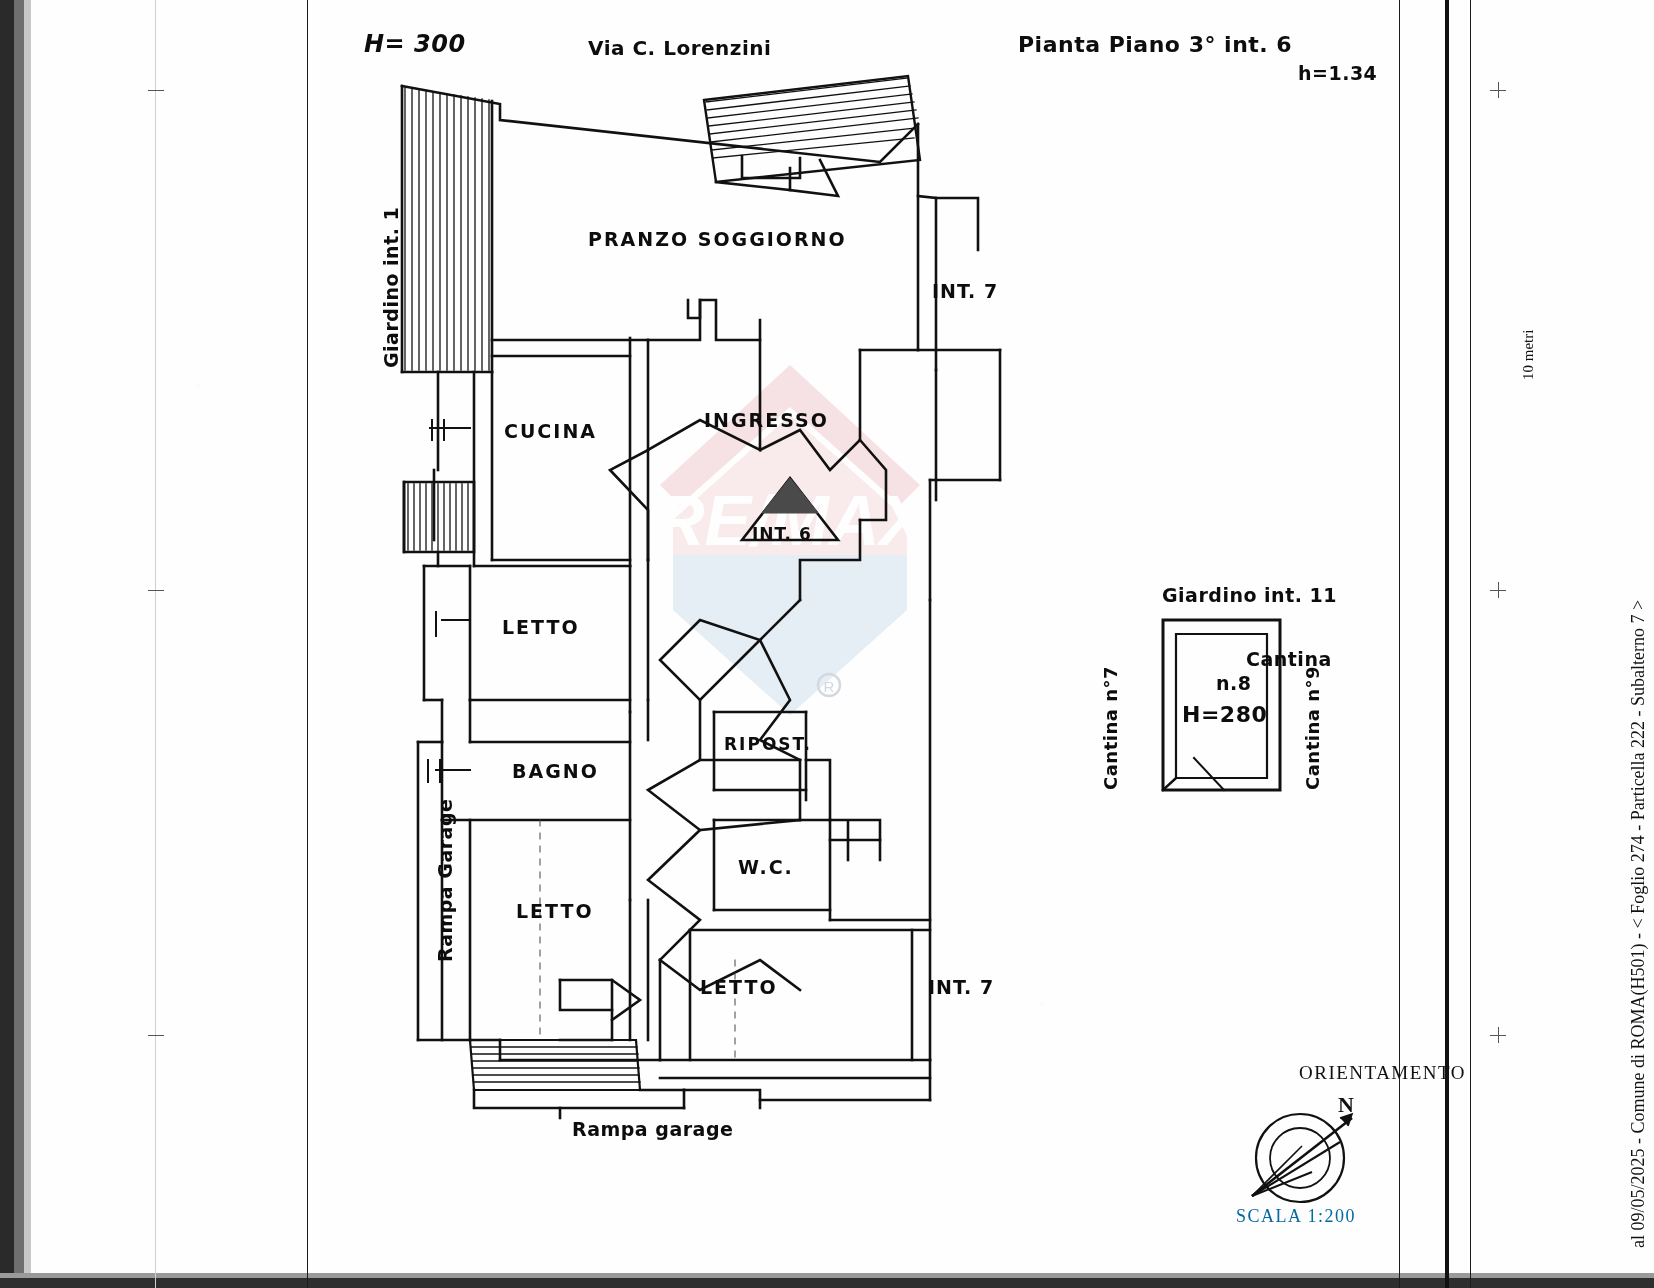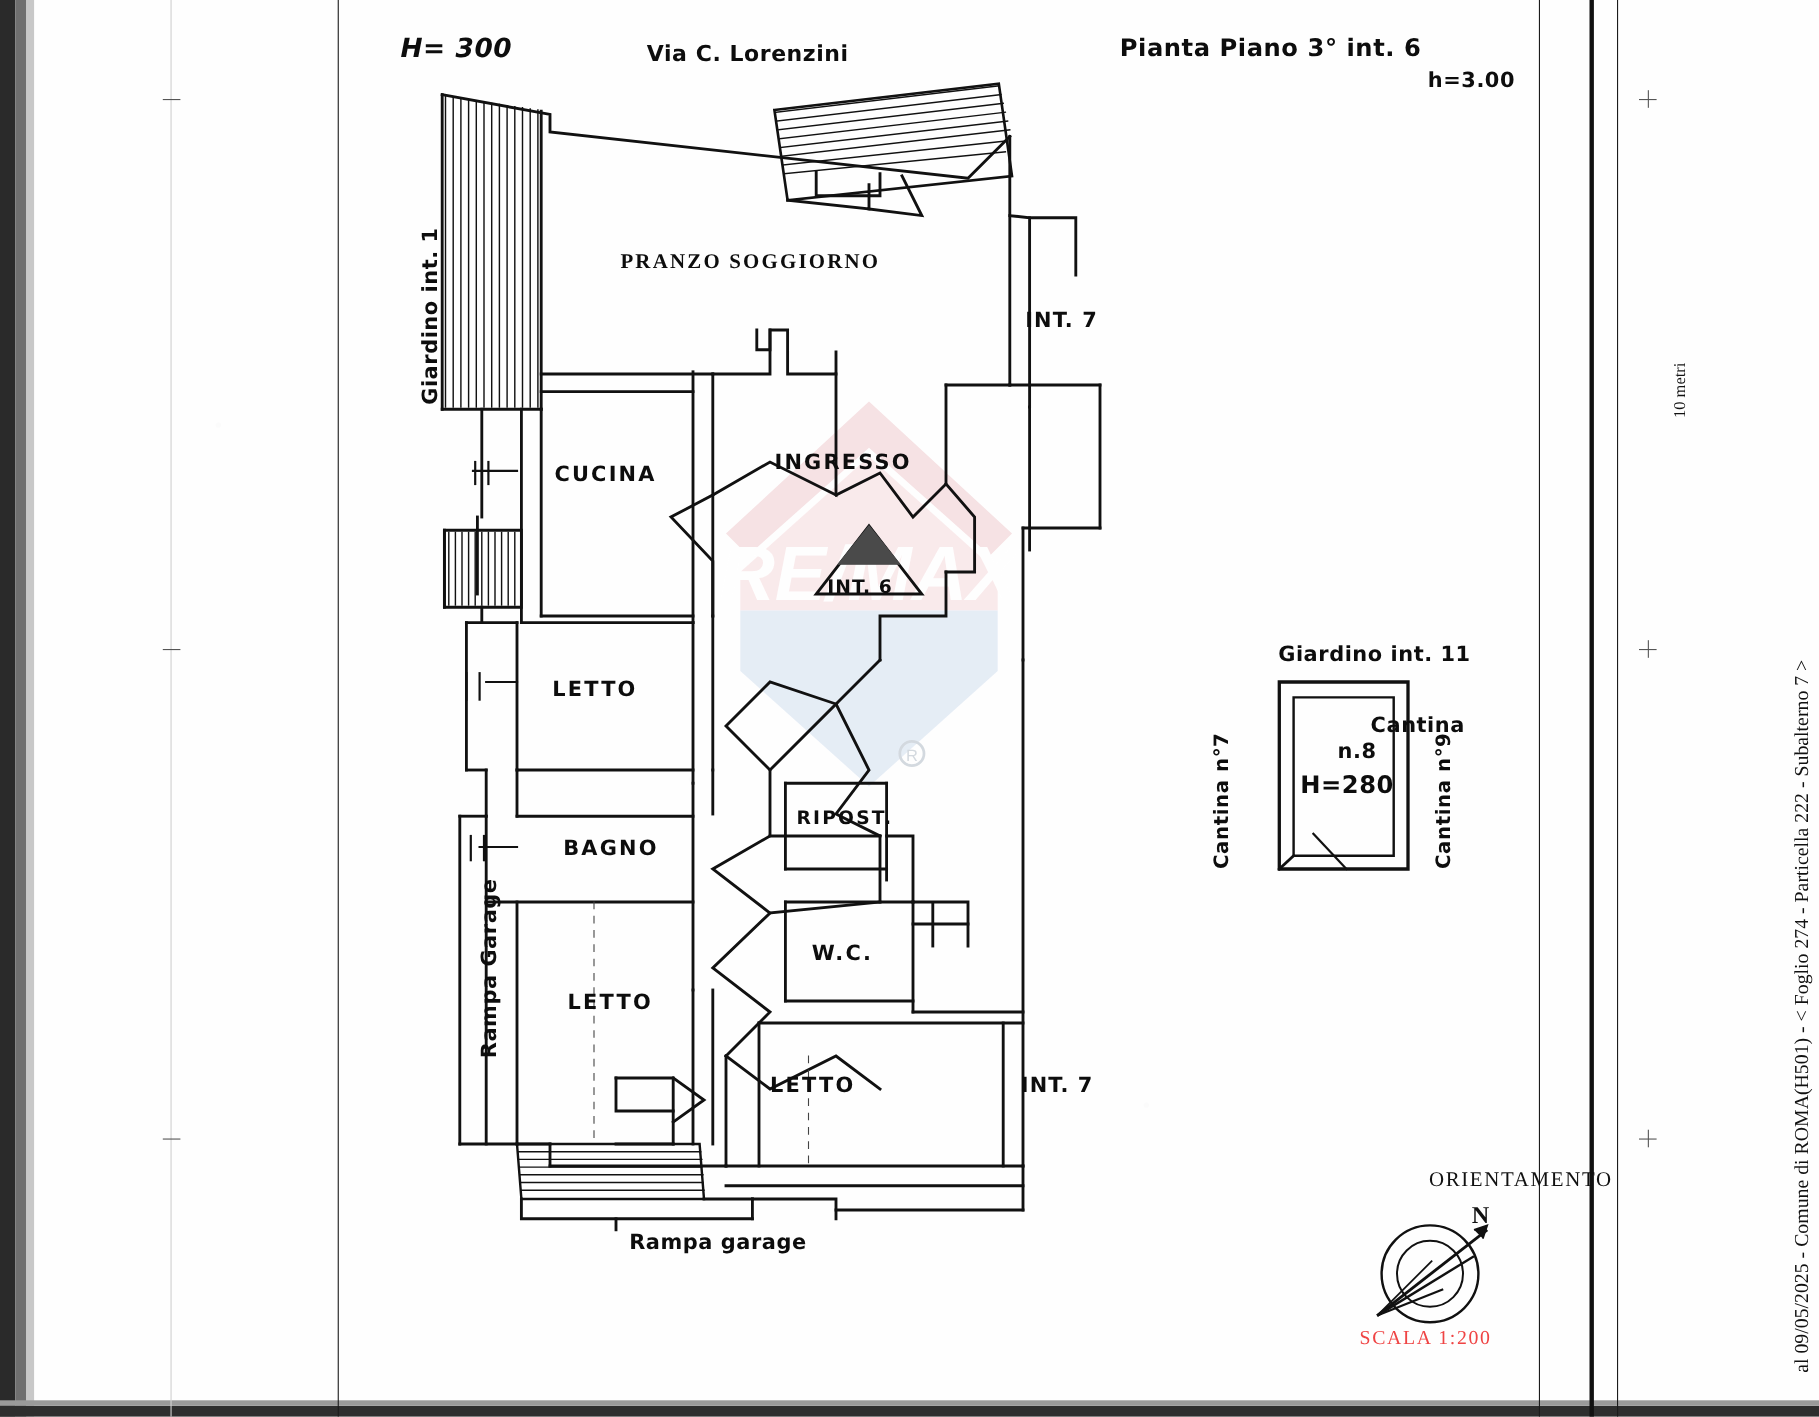--- a/index.html
+++ b/index.html
@@ -283,27 +283,27 @@
       <path d="M1340 1118 L1352 1114 L1348 1126" fill="#111" stroke="#111" stroke-width="1.6"></path>
     </g>
   </svg>
 
   <div class="hand hand-i" style="left:364px;top:30px;font-size:24px;">H= 300</div>
 
   <div class="hand" style="left:588px;top:36px;font-size:20px;font-weight:600;">Via C. Lorenzini</div>
 
   <div class="hand" style="left:1018px;top:32px;font-size:22px;font-weight:600;">Pianta Piano 3°  int. 6</div>
 
-  <div class="hand" style="left:1298px;top:62px;font-size:19px;font-weight:600;">h=3.00</div>
+  <div class="hand" style="left:1298px;top:62px;font-size:19px;font-weight:600;">h=1.34</div>
 
   <div class="hand rot90" style="left:380px;top:368px;font-size:19px;font-weight:600;">Giardino int. 1</div>
 
   <div class="hand rot90" style="left:434px;top:962px;font-size:19px;font-weight:600;">Rampa Garage</div>
 
-  <div class="hand room" style="left:564px;top:228px;font-family:Liberation Serif, serif;">PRANZO  SOGGIORNO</div>
+  <div class="hand room" style="left:588px;top:228px;">PRANZO  SOGGIORNO</div>
 
   <div class="hand room" style="left:504px;top:420px;">CUCINA</div>
 
   <div class="hand room" style="left:704px;top:409px;">INGRESSO</div>
 
   <div class="hand room" style="left:502px;top:616px;">LETTO</div>
 
   <div class="hand room" style="left:512px;top:760px;">BAGNO</div>
 
   <div class="hand room" style="left:724px;top:734px;font-size:17px;">RIPOST.</div>
@@ -331,19 +331,19 @@
   <div class="hand" style="left:1246px;top:648px;font-size:19px;font-weight:600;">Cantina</div>
 
   <div class="hand" style="left:1216px;top:672px;font-size:19px;font-weight:600;">n.8</div>
 
   <div class="hand" style="left:1182px;top:702px;font-size:22px;font-weight:700;">H=280</div>
 
   <div class="ser" style="left:1299px;top:1062px;font-size:19px;letter-spacing:1.5px;">ORIENTAMENTO</div>
 
   <div class="ser" style="left:1338px;top:1092px;font-size:22px;font-weight:bold;">N</div>
 
-  <div class="ser" style="left:1236px;top:1206px;font-size:18px;letter-spacing:1.5px;color:#ef4444;">SCALA 1:200</div>
+  <div class="ser" style="left:1236px;top:1206px;font-size:18px;letter-spacing:1.5px;color:#0369a1;">SCALA 1:200</div>
 
   <div class="ser rot90" style="left:1520px;top:380px;font-size:15px;">10 metri</div>
 
   <div class="ser rot90" style="left:1628px;top:1248px;font-size:18px;">al 09/05/2025 - Comune di ROMA(H501) - &lt; Foglio 274 - Particella  222 - Subalterno 7 &gt;</div>
 
 </div>
 
 </body></html>

